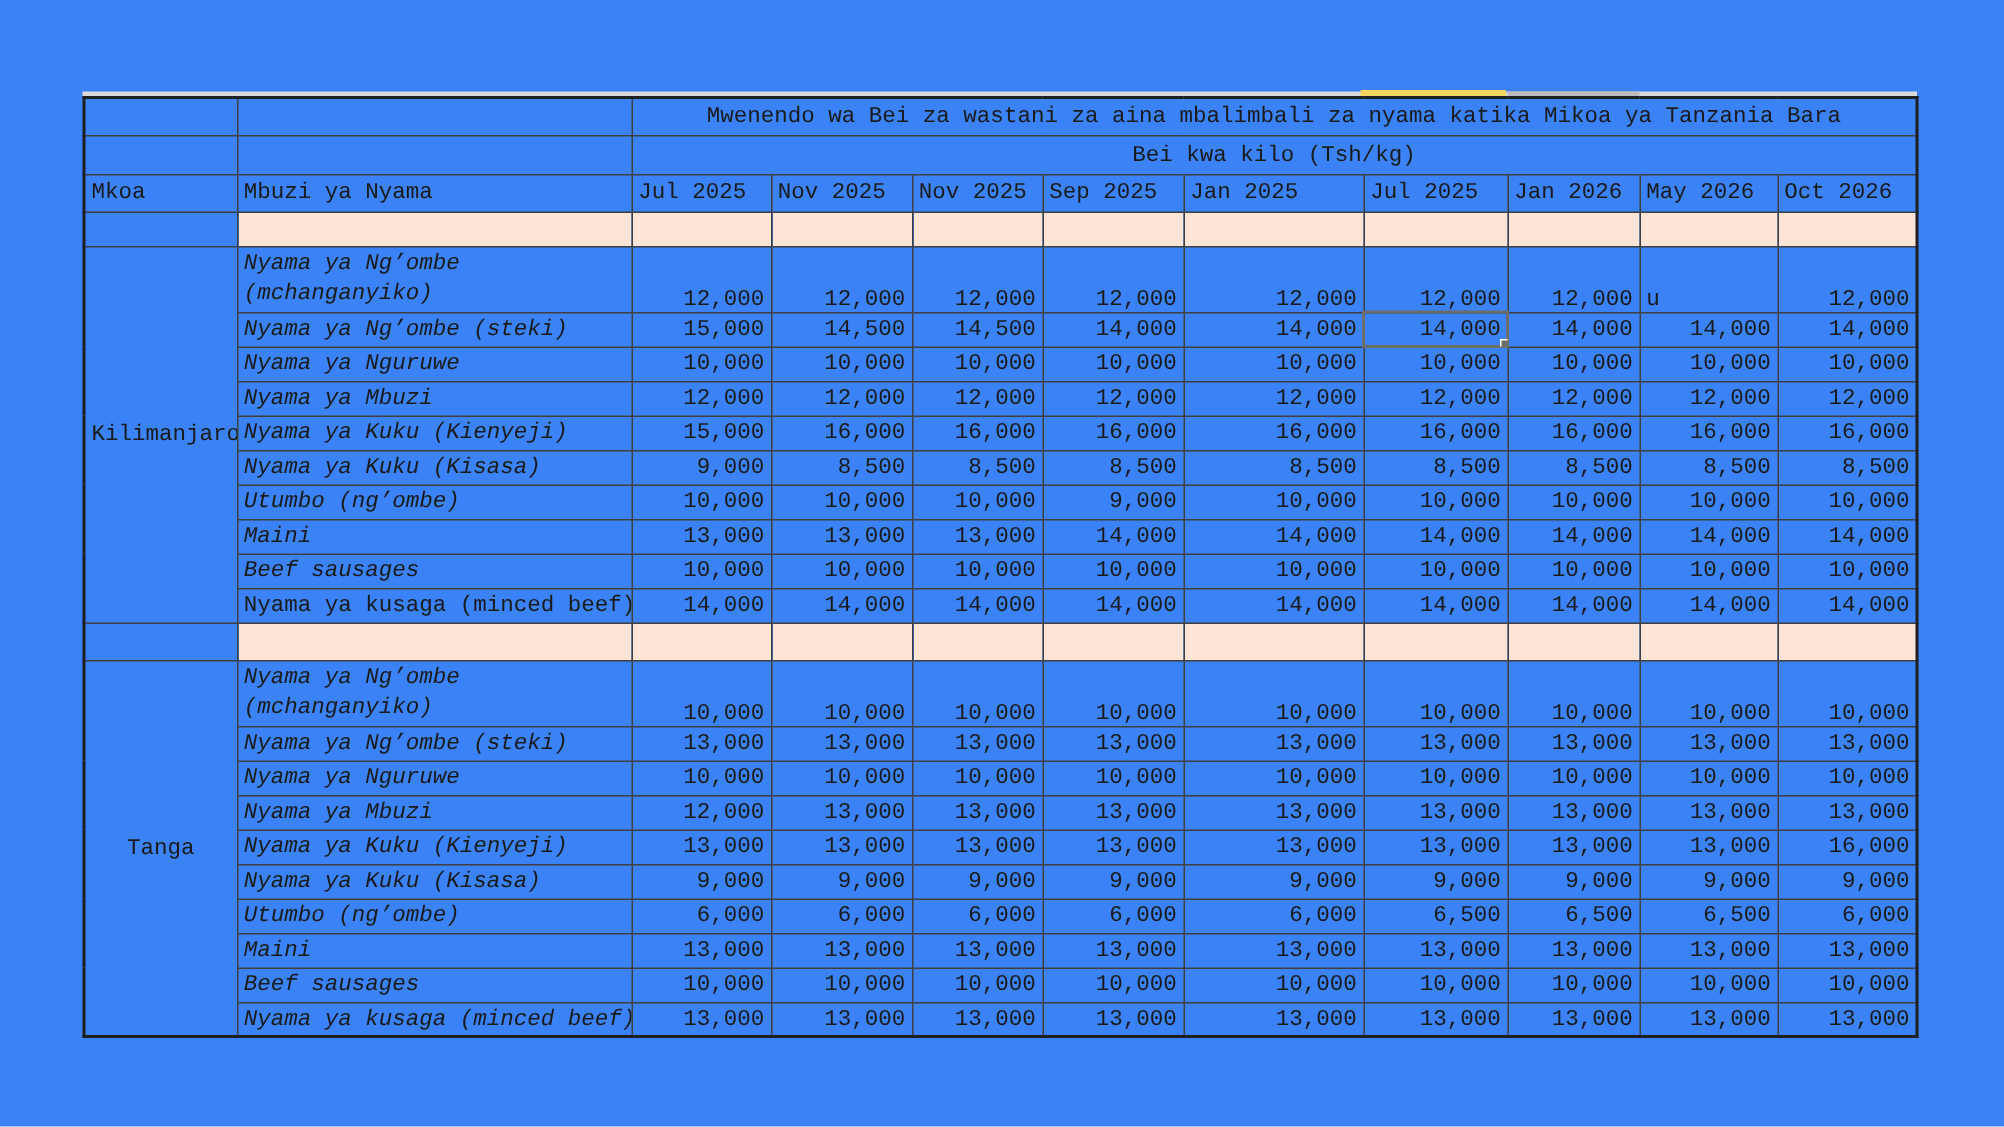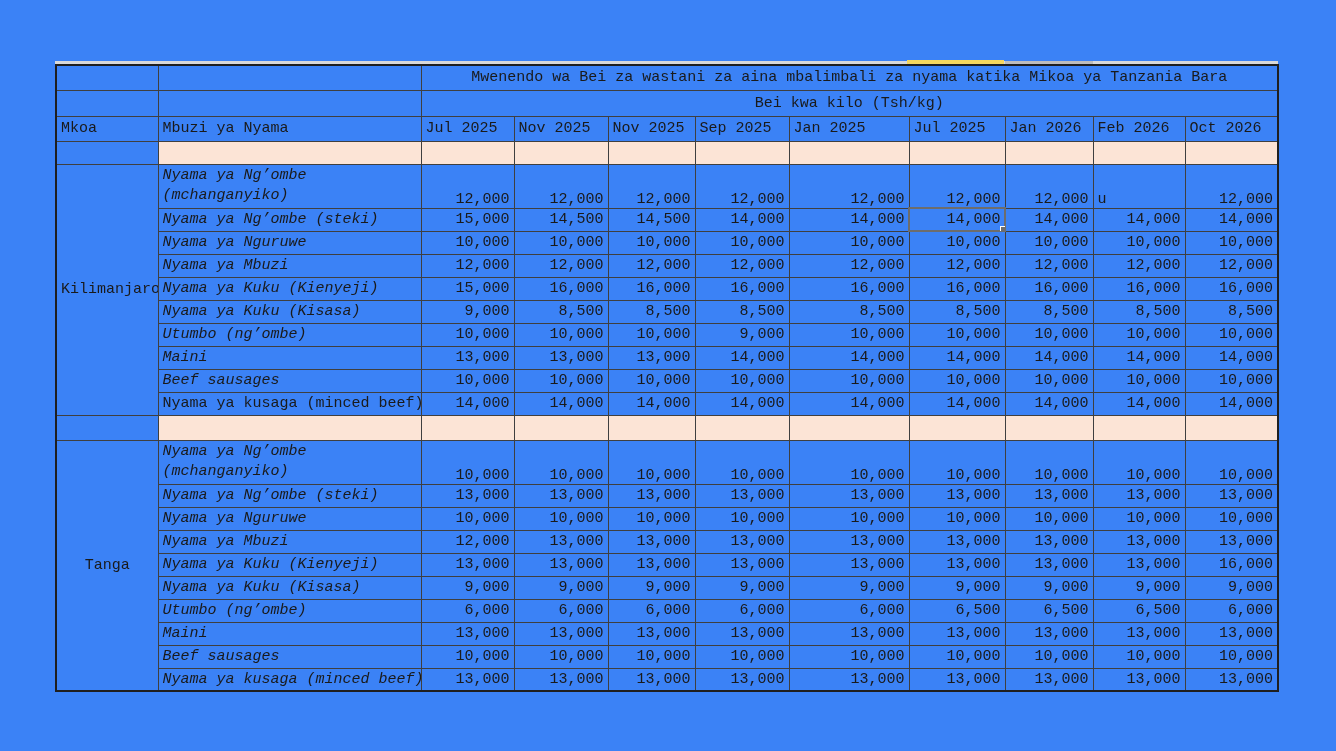--- a/index.html
+++ b/index.html
@@ -87,21 +87,21 @@
         <tr class="r-head">
           <th class="col-head head-strong">Mkoa</th>
           <th class="col-head head-strong">Mbuzi ya Nyama</th>
           <th class="col-head head-strong">Jul 2025</th>
           <th class="col-head head-strong">Nov 2025</th>
           <th class="col-head head-strong">Nov 2025</th>
           <th class="col-head head-strong">Sep 2025</th>
           <th class="col-head head-strong">Jan 2025</th>
           <th class="col-head head-strong">Jul 2025</th>
           <th class="col-head head-strong">Jan 2026</th>
-          <th class="col-head head-strong">Feb 2026</th>
+          <th class="col-head head-strong">May 2026</th>
           <th class="col-head head-strong">Oct 2026</th>
         </tr>
       </thead>
     <tbody id="tbody">
         <tr class="r-band">
           <td class="band-strong"></td>
           <td class="band band-strong"></td>
           <td class="band band-strong"></td>
           <td class="band band-strong"></td>
           <td class="band band-strong"></td>

